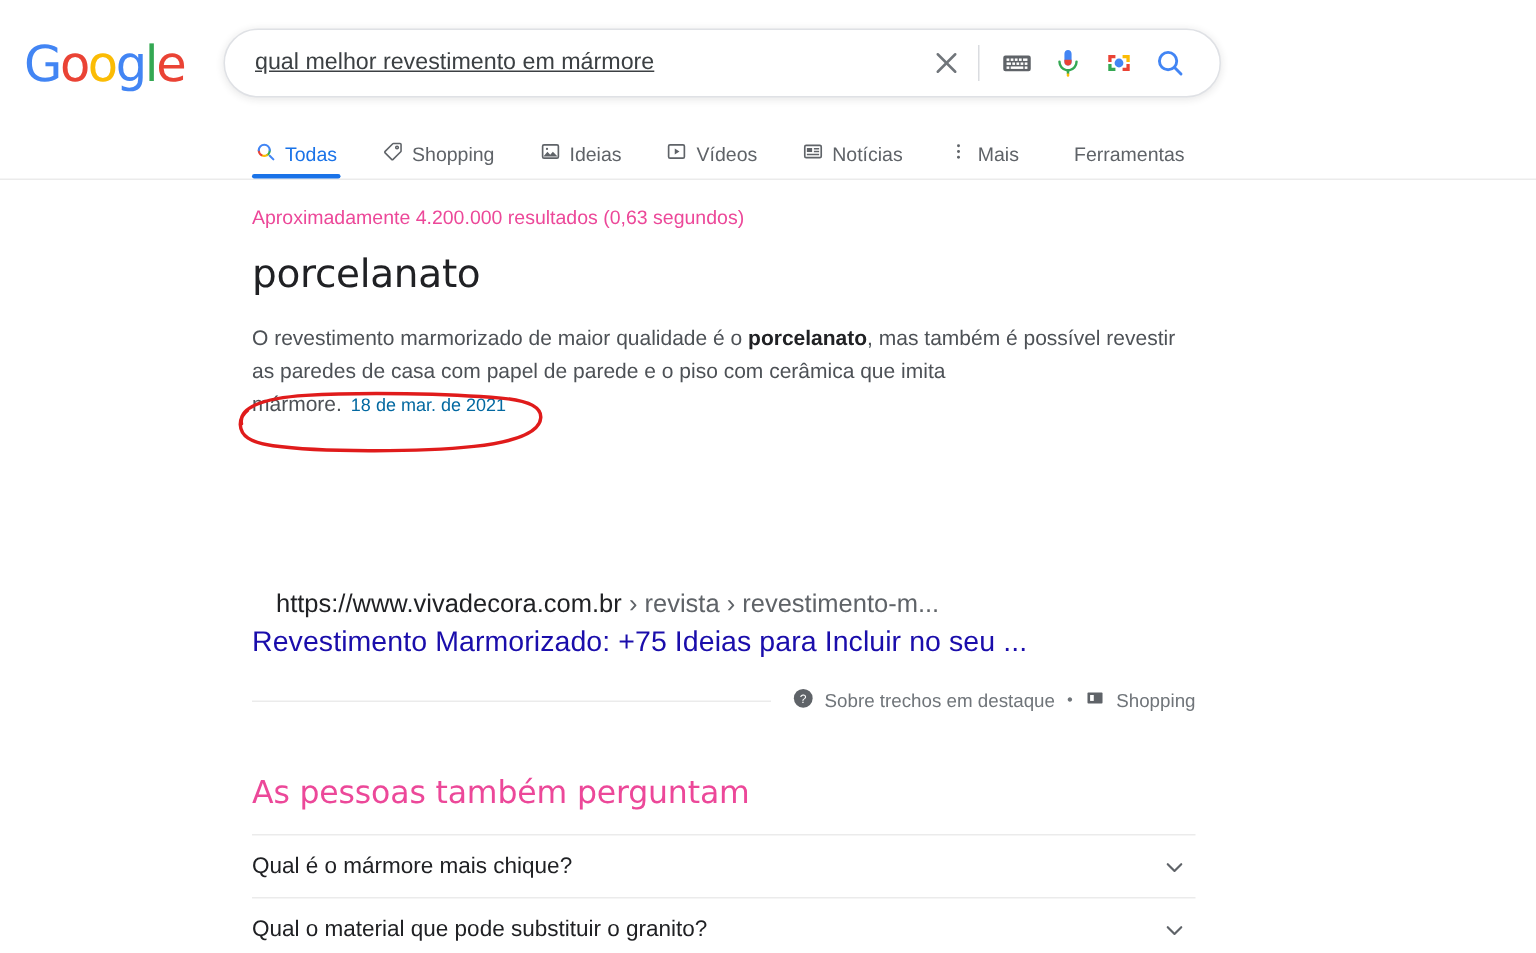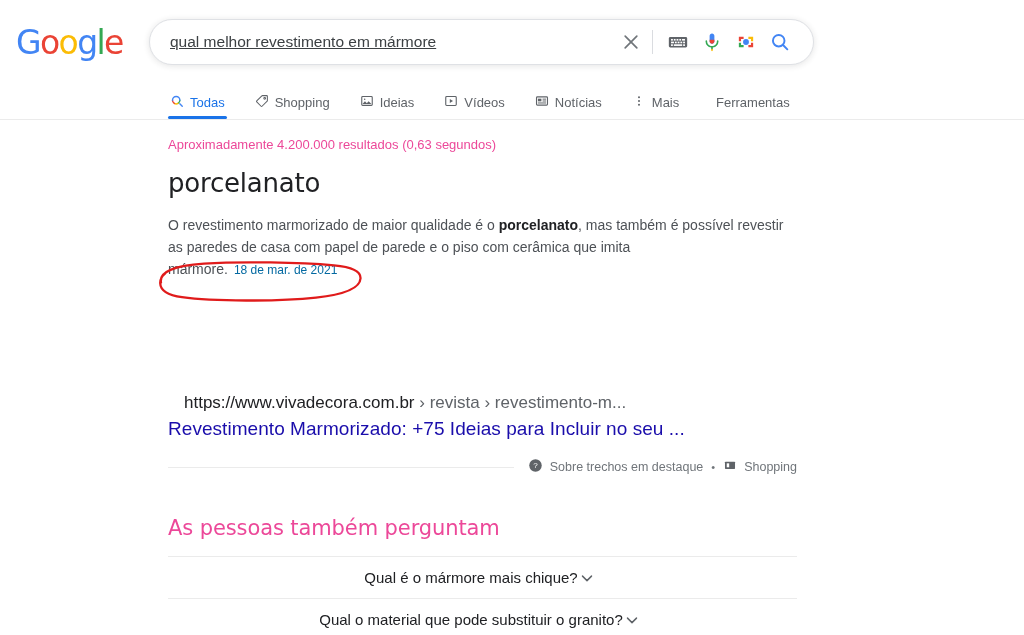--- a/index.html
+++ b/index.html
@@ -259,21 +259,21 @@
     color: #ec4899;
     font-weight: 400;
     letter-spacing: -0.1px;
     margin-bottom: 16px;
   }
   .paa-item {
     border-top: 1px solid #ebebeb;
     height: 41px;
     display: flex;
     align-items: center;
-    justify-content: center;
+    justify-content: space-between;
     cursor: pointer;
   }
   .paa-q {
     font-size: 15px;
     color: #202124;
   }
   .chev {
     width: 18px;
     height: 18px;
     margin-right: 5px;

